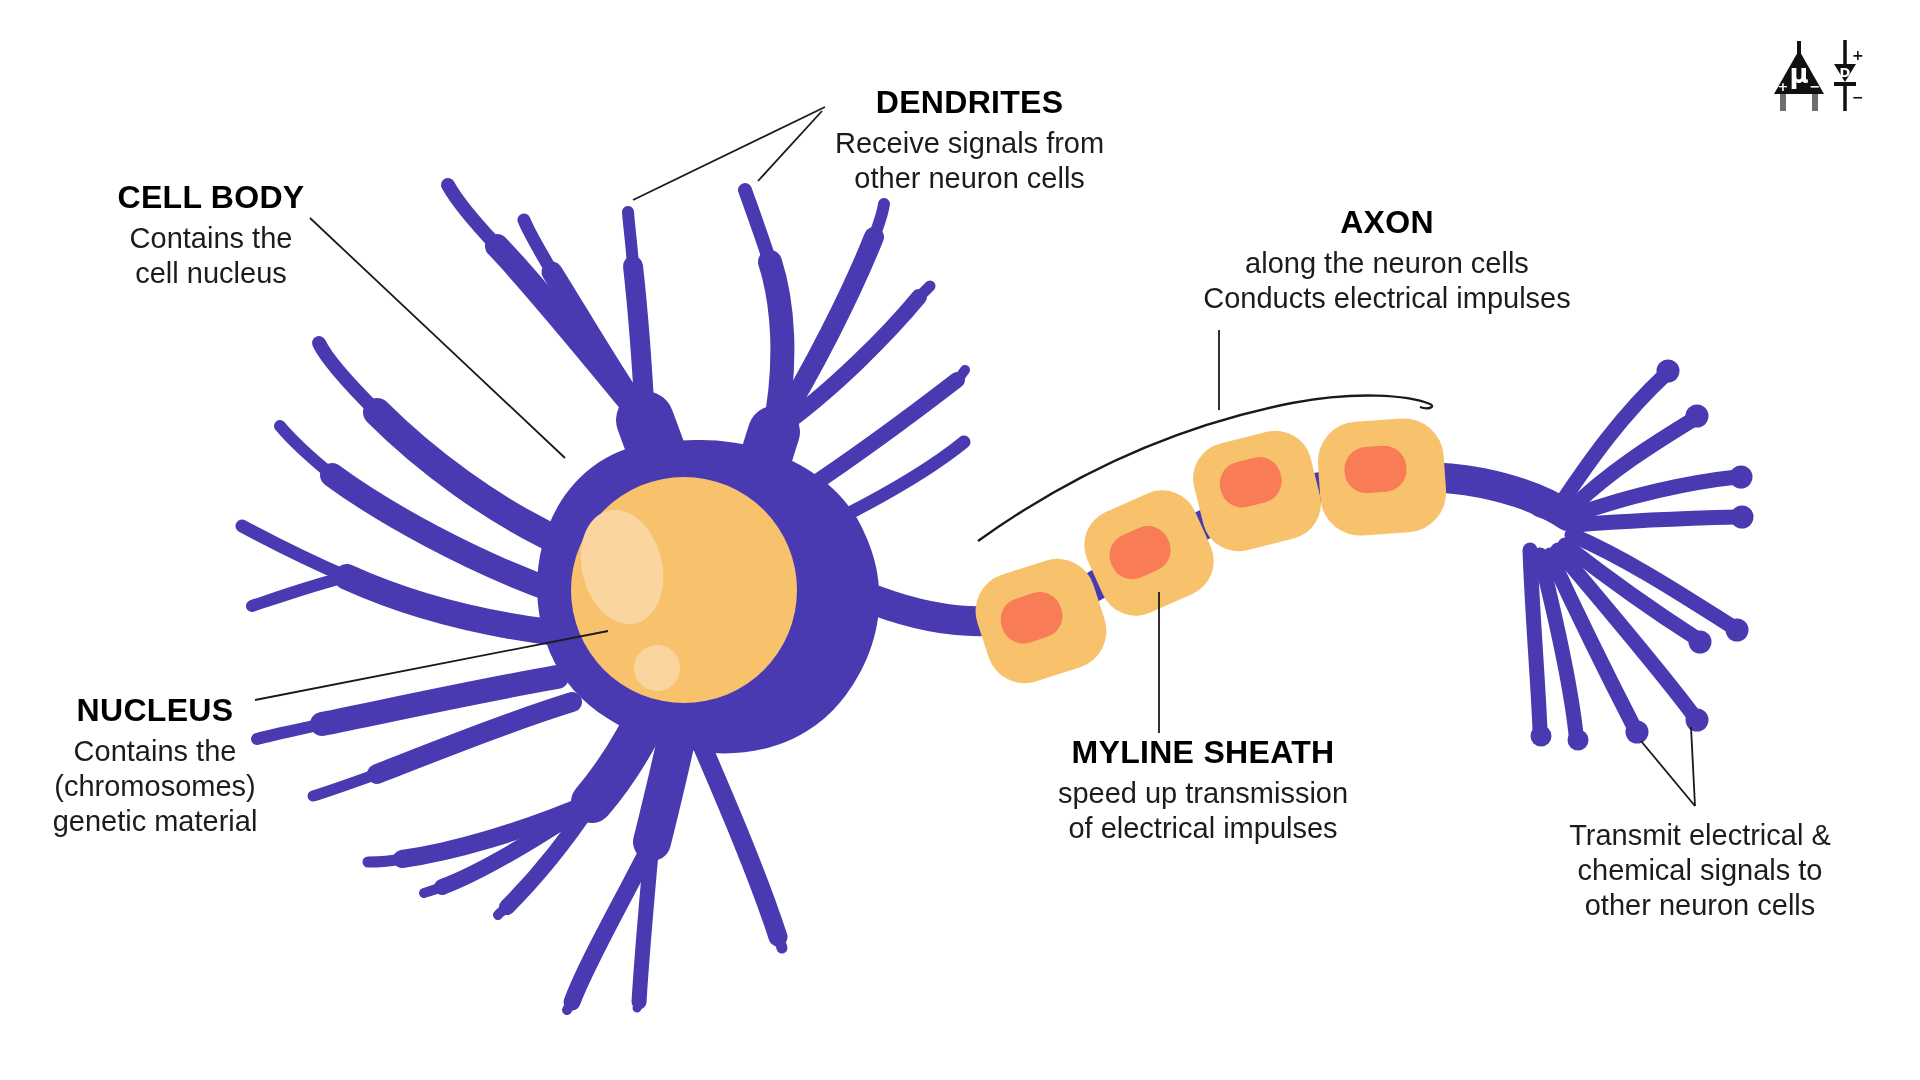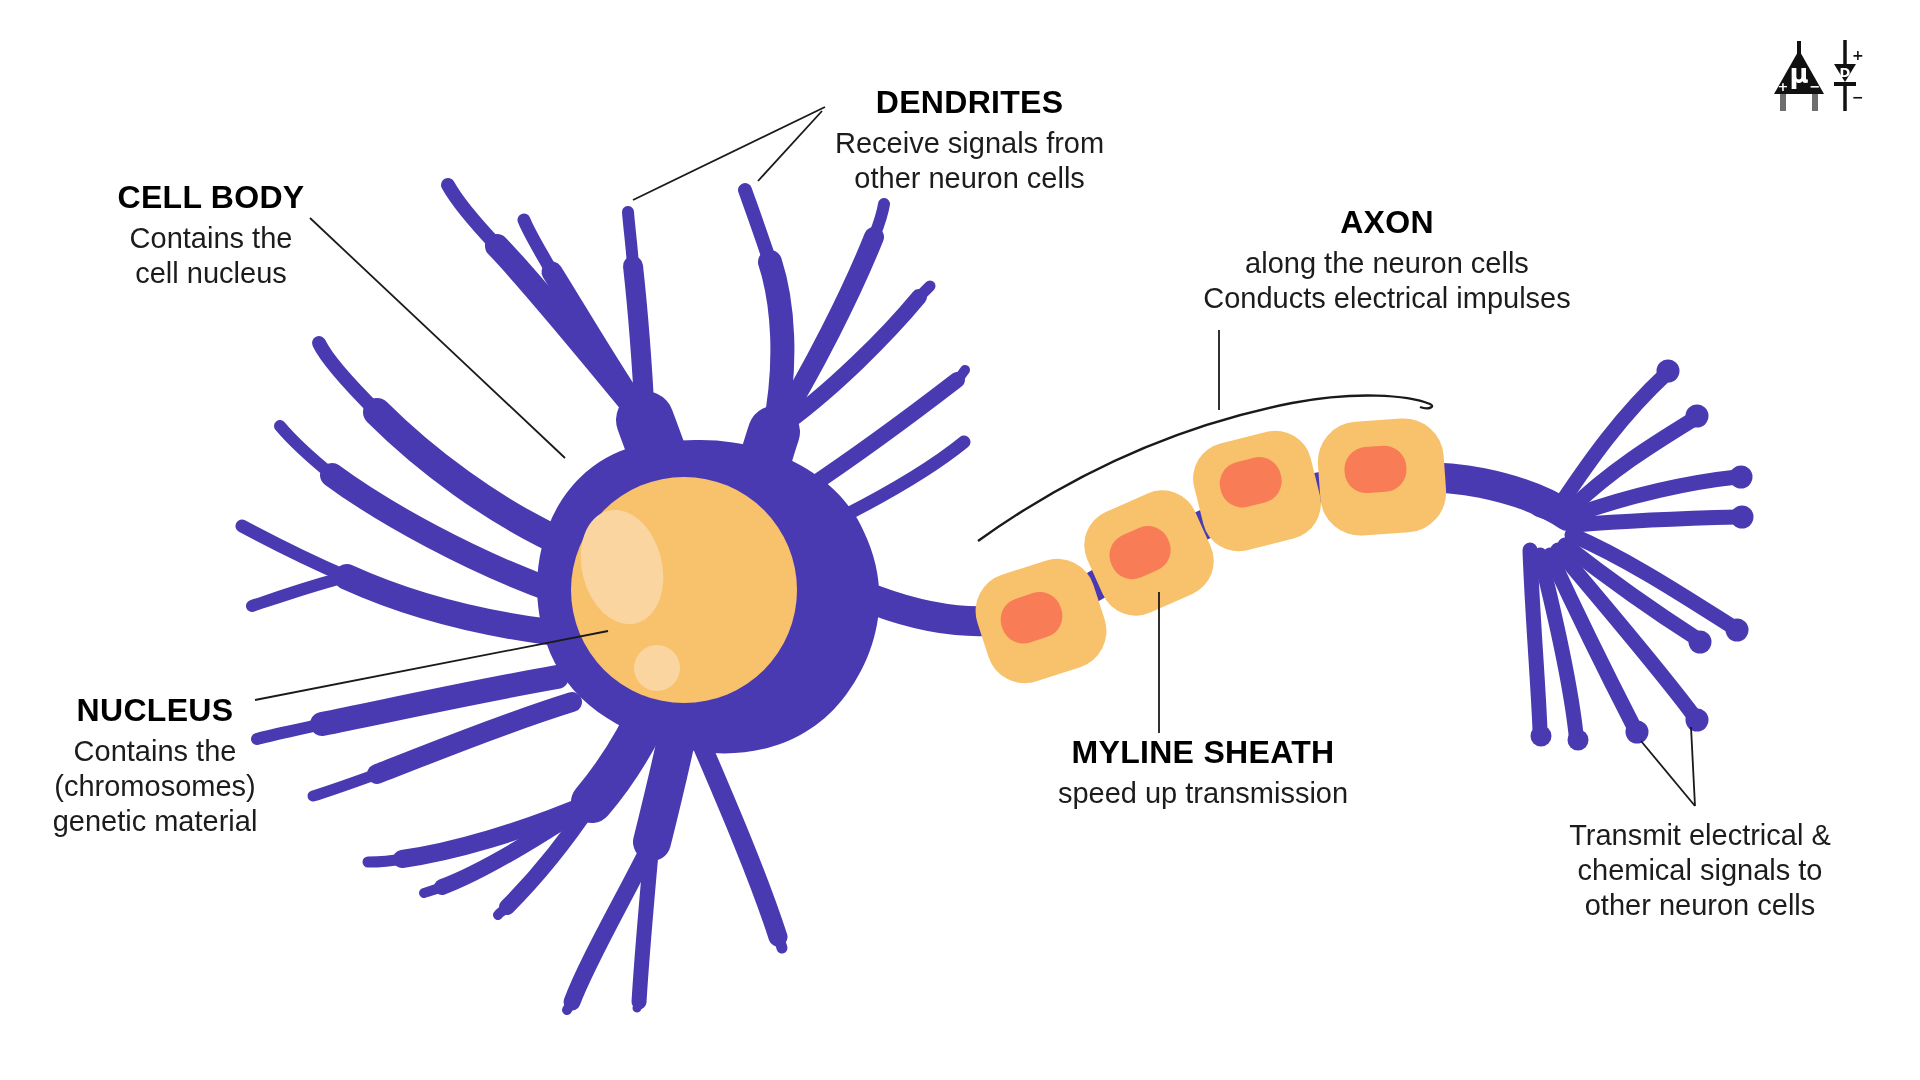--- a/index.html
+++ b/index.html
@@ -204,20 +204,21 @@
   <div class="desc">
     <div>along the neuron cells</div>
     <div>Conducts electrical impulses</div>
   </div>
 </div>
 
 <div class="label center" id="lbl-myelin">
   <div class="title">MYLINE SHEATH</div>
   <div class="desc">
     <div>speed up transmission</div>
+    <div>of electrical impulses</div>
   </div>
 </div>
 
 <div class="label center" id="lbl-terminals">
   <div class="desc">
     <div>Transmit electrical &amp;</div>
     <div>chemical signals to</div>
     <div>other neuron cells</div>
   </div>
 </div>

